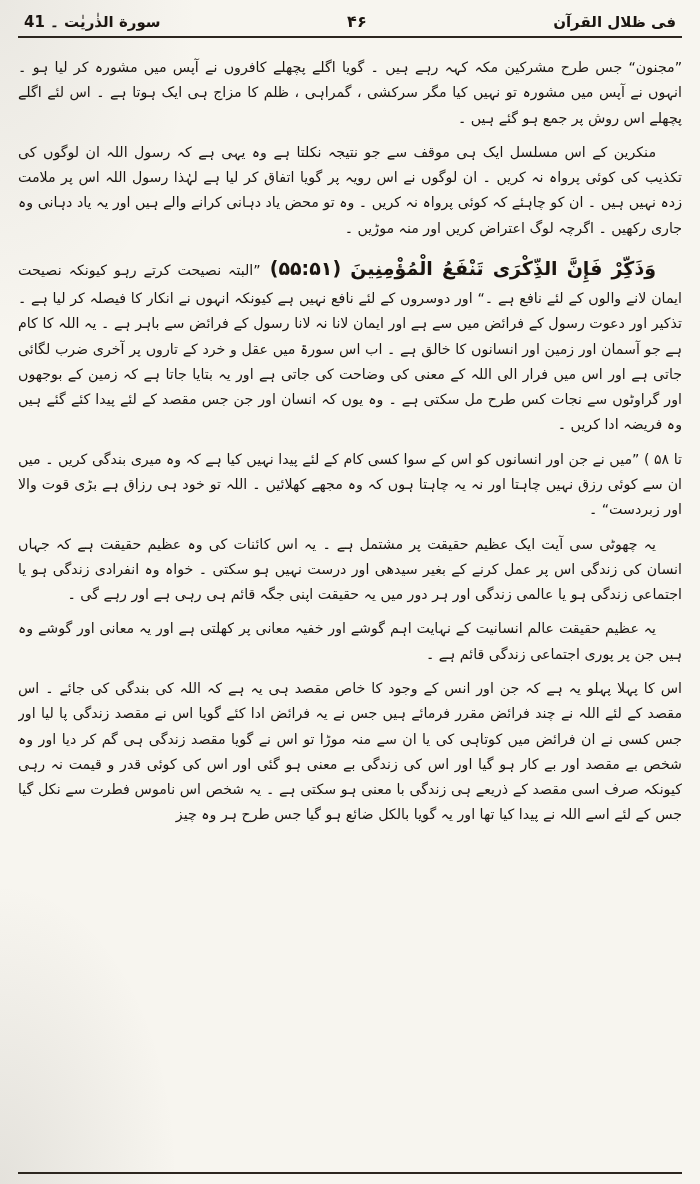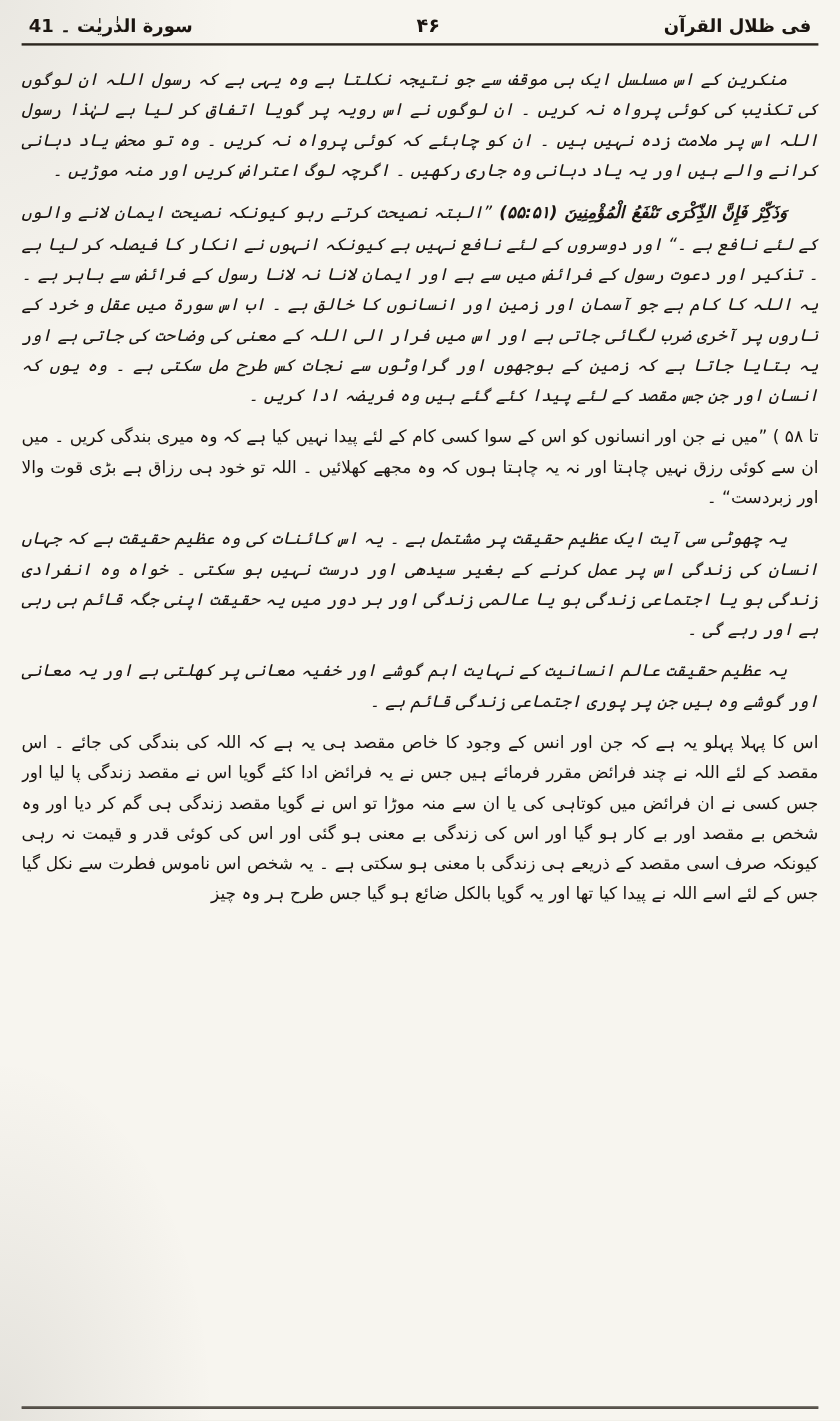--- a/index.html
+++ b/index.html
@@ -31,22 +31,22 @@
   .hdr-center { font-size:16px; }
   .header-rule { border-top:2px solid #2c261f; margin-bottom:8px; }
   .body-text {
     flex:1 1 auto;
     font-size:14.2px;
     line-height:1.78;
     text-align:justify;
     overflow:hidden;
   }
   p.ur { margin-top:9px; }
-  p.indent { text-indent:26px;font-style:italic; }
-  .ar-inline { font-size:14px; font-weight:bold; line-height:1.9; }
+  p.indent { text-indent:26px; }
+  .ar-inline { font-size:19px; font-weight:bold; line-height:1.9; }
   .verse-block {
     margin-top:16px;
     font-size:21px;
     font-weight:bold;
     line-height:2.05;
     text-align:justify;
   }
   .after-verse { margin-top:12px; }
   .page-footer { margin-top:auto; padding-top:6px; }
   .footer-rule { border-top:1.8px solid #2c261f; }
@@ -66,20 +66,21 @@
   <header class="page-header">
     <div class="hdr-right">فی ظلال القرآن</div>
     <div class="hdr-center">۴۶</div>
     <div class="hdr-left">سورة الذٰریٰت ۔ 41</div>
   </header>
 
   <div class="header-rule"></div>
 
   <main class="body-text">
 
+    <p class="ur">”مجنون“ جس طرح مشرکین مکہ کہہ رہے ہیں ۔ گویا اگلے پچھلے کافروں نے آپس میں مشورہ کر لیا ہو ۔ انہوں نے آپس میں مشورہ تو نہیں کیا مگر سرکشی ، گمراہی ، ظلم کا مزاج ہی ایک ہوتا ہے ۔ اس لئے اگلے پچھلے اس روش پر جمع ہو گئے ہیں ۔</p>
 
     <p class="ur indent">منکرین کے اس مسلسل ایک ہی موقف سے جو نتیجہ نکلتا ہے وہ یہی ہے کہ رسول اللہ ان لوگوں کی تکذیب کی کوئی پرواہ نہ کریں ۔ ان لوگوں نے اس رویہ پر گویا اتفاق کر لیا ہے لہٰذا رسول اللہ اس پر ملامت زدہ نہیں ہیں ۔ ان کو چاہئے کہ کوئی پرواہ نہ کریں ۔ وہ تو محض یاد دہانی کرانے والے ہیں اور یہ یاد دہانی وہ جاری رکھیں ۔ اگرچہ لوگ اعتراض کریں اور منہ موڑیں ۔</p>
 
     <p class="ur indent"><span class="ar-inline">وَذَكِّرْ فَإِنَّ الذِّكْرَى تَنْفَعُ الْمُؤْمِنِينَ (۵۵:۵۱) </span><span>”البتہ نصیحت کرتے رہو کیونکہ نصیحت ایمان لانے والوں کے لئے نافع ہے ۔“ اور دوسروں کے لئے نافع نہیں ہے کیونکہ انہوں نے انکار کا فیصلہ کر لیا ہے ۔ تذکیر اور دعوت رسول کے فرائض میں سے ہے اور ایمان لانا نہ لانا رسول کے فرائض سے باہر ہے ۔ یہ اللہ کا کام ہے جو آسمان اور زمین اور انسانوں کا خالق ہے ۔ اب اس سورۃ میں عقل و خرد کے تاروں پر آخری ضرب لگائی جاتی ہے اور اس میں فرار الی اللہ کے معنی کی وضاحت کی جاتی ہے اور یہ بتایا جاتا ہے کہ زمین کے بوجھوں اور گراوٹوں سے نجات کس طرح مل سکتی ہے ۔ وہ یوں کہ انسان اور جن جس مقصد کے لئے پیدا کئے گئے ہیں وہ فریضہ ادا کریں ۔</span></p>
 
 
     <p class="ur after-verse">تا ۵۸ ) ”میں نے جن اور انسانوں کو اس کے سوا کسی کام کے لئے پیدا نہیں کیا ہے کہ وہ میری بندگی کریں ۔ میں ان سے کوئی رزق نہیں چاہتا اور نہ یہ چاہتا ہوں کہ وہ مجھے کھلائیں ۔ اللہ تو خود ہی رزاق ہے بڑی قوت والا اور زبردست“ ۔</p>
 
     <p class="ur indent">یہ چھوٹی سی آیت ایک عظیم حقیقت پر مشتمل ہے ۔ یہ اس کائنات کی وہ عظیم حقیقت ہے کہ جہاں انسان کی زندگی اس پر عمل کرنے کے بغیر سیدھی اور درست نہیں ہو سکتی ۔ خواہ وہ انفرادی زندگی ہو یا اجتماعی زندگی ہو یا عالمی زندگی اور ہر دور میں یہ حقیقت اپنی جگہ قائم ہی رہی ہے اور رہے گی ۔</p>
 

